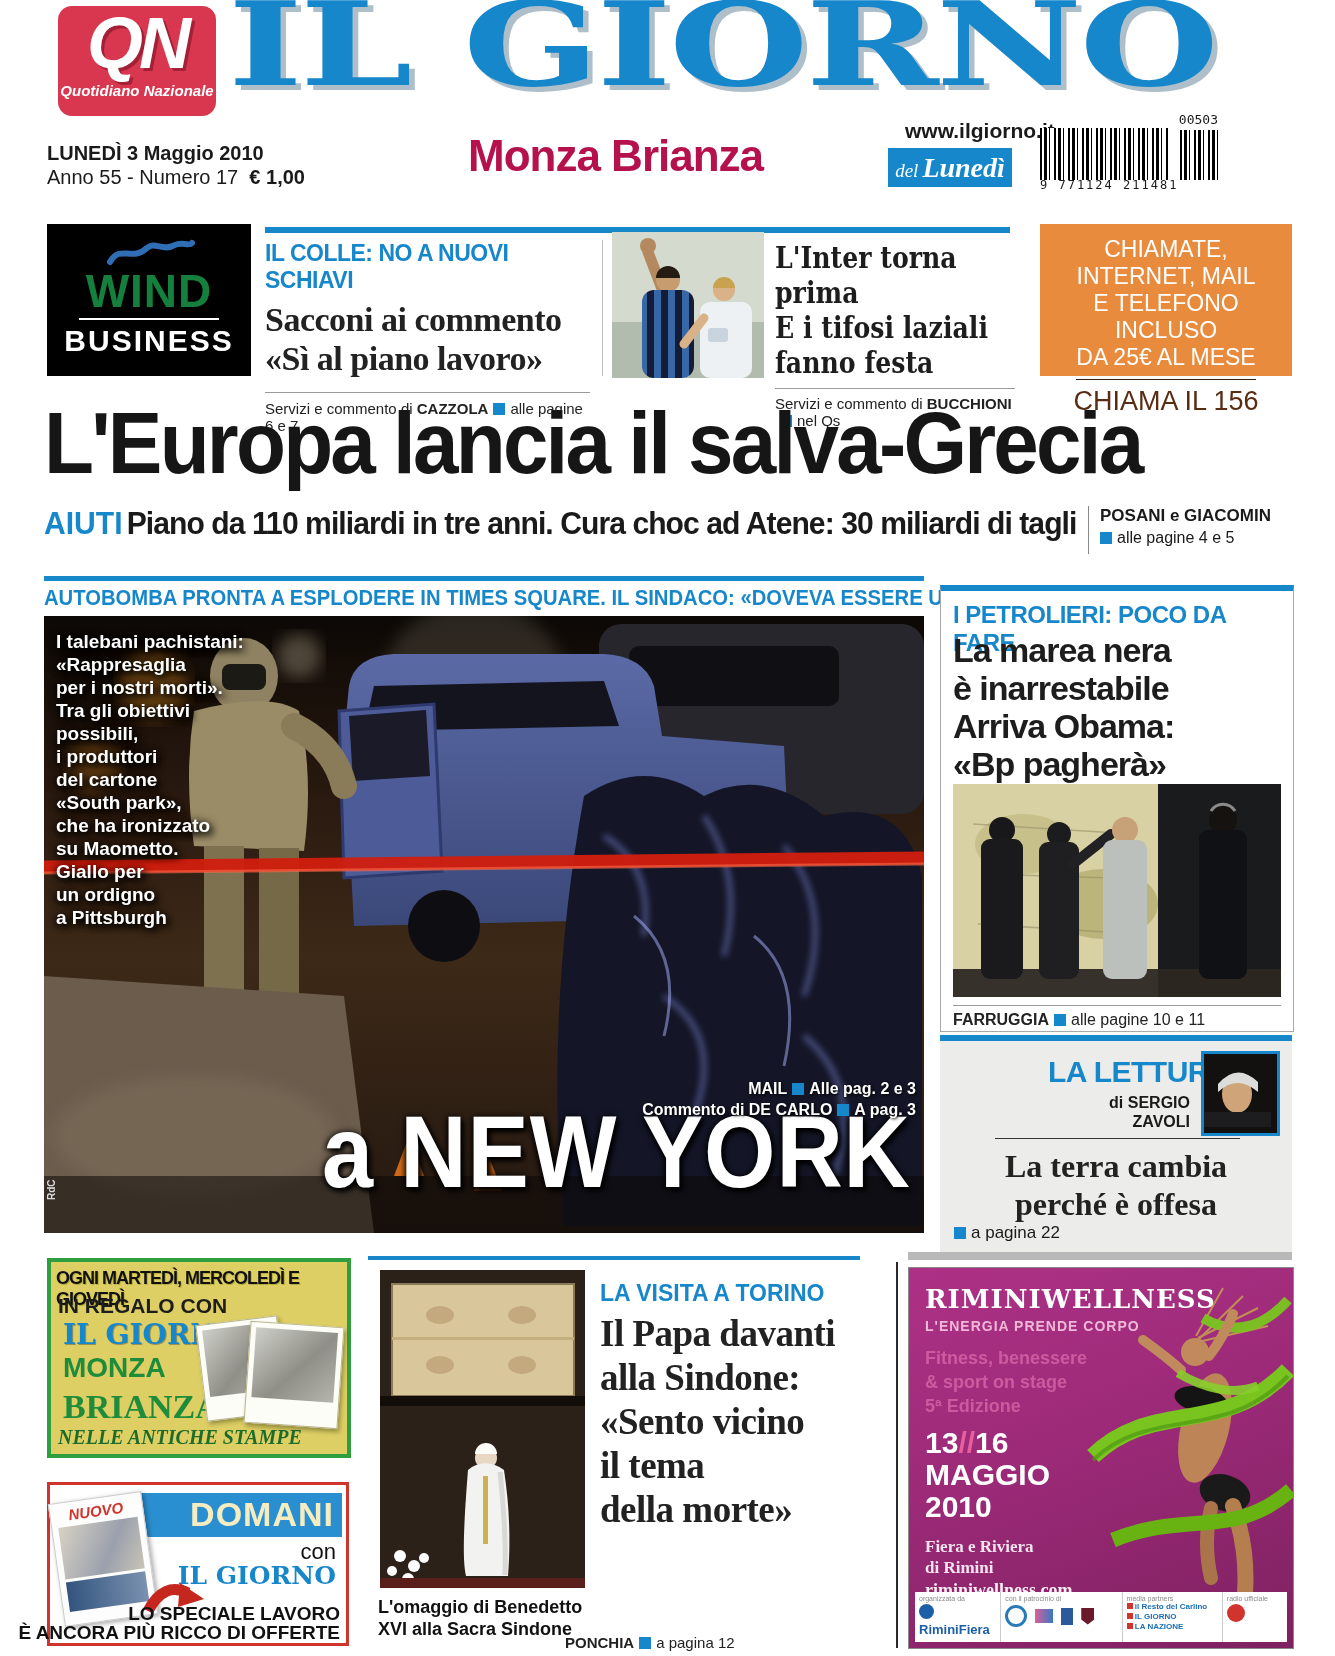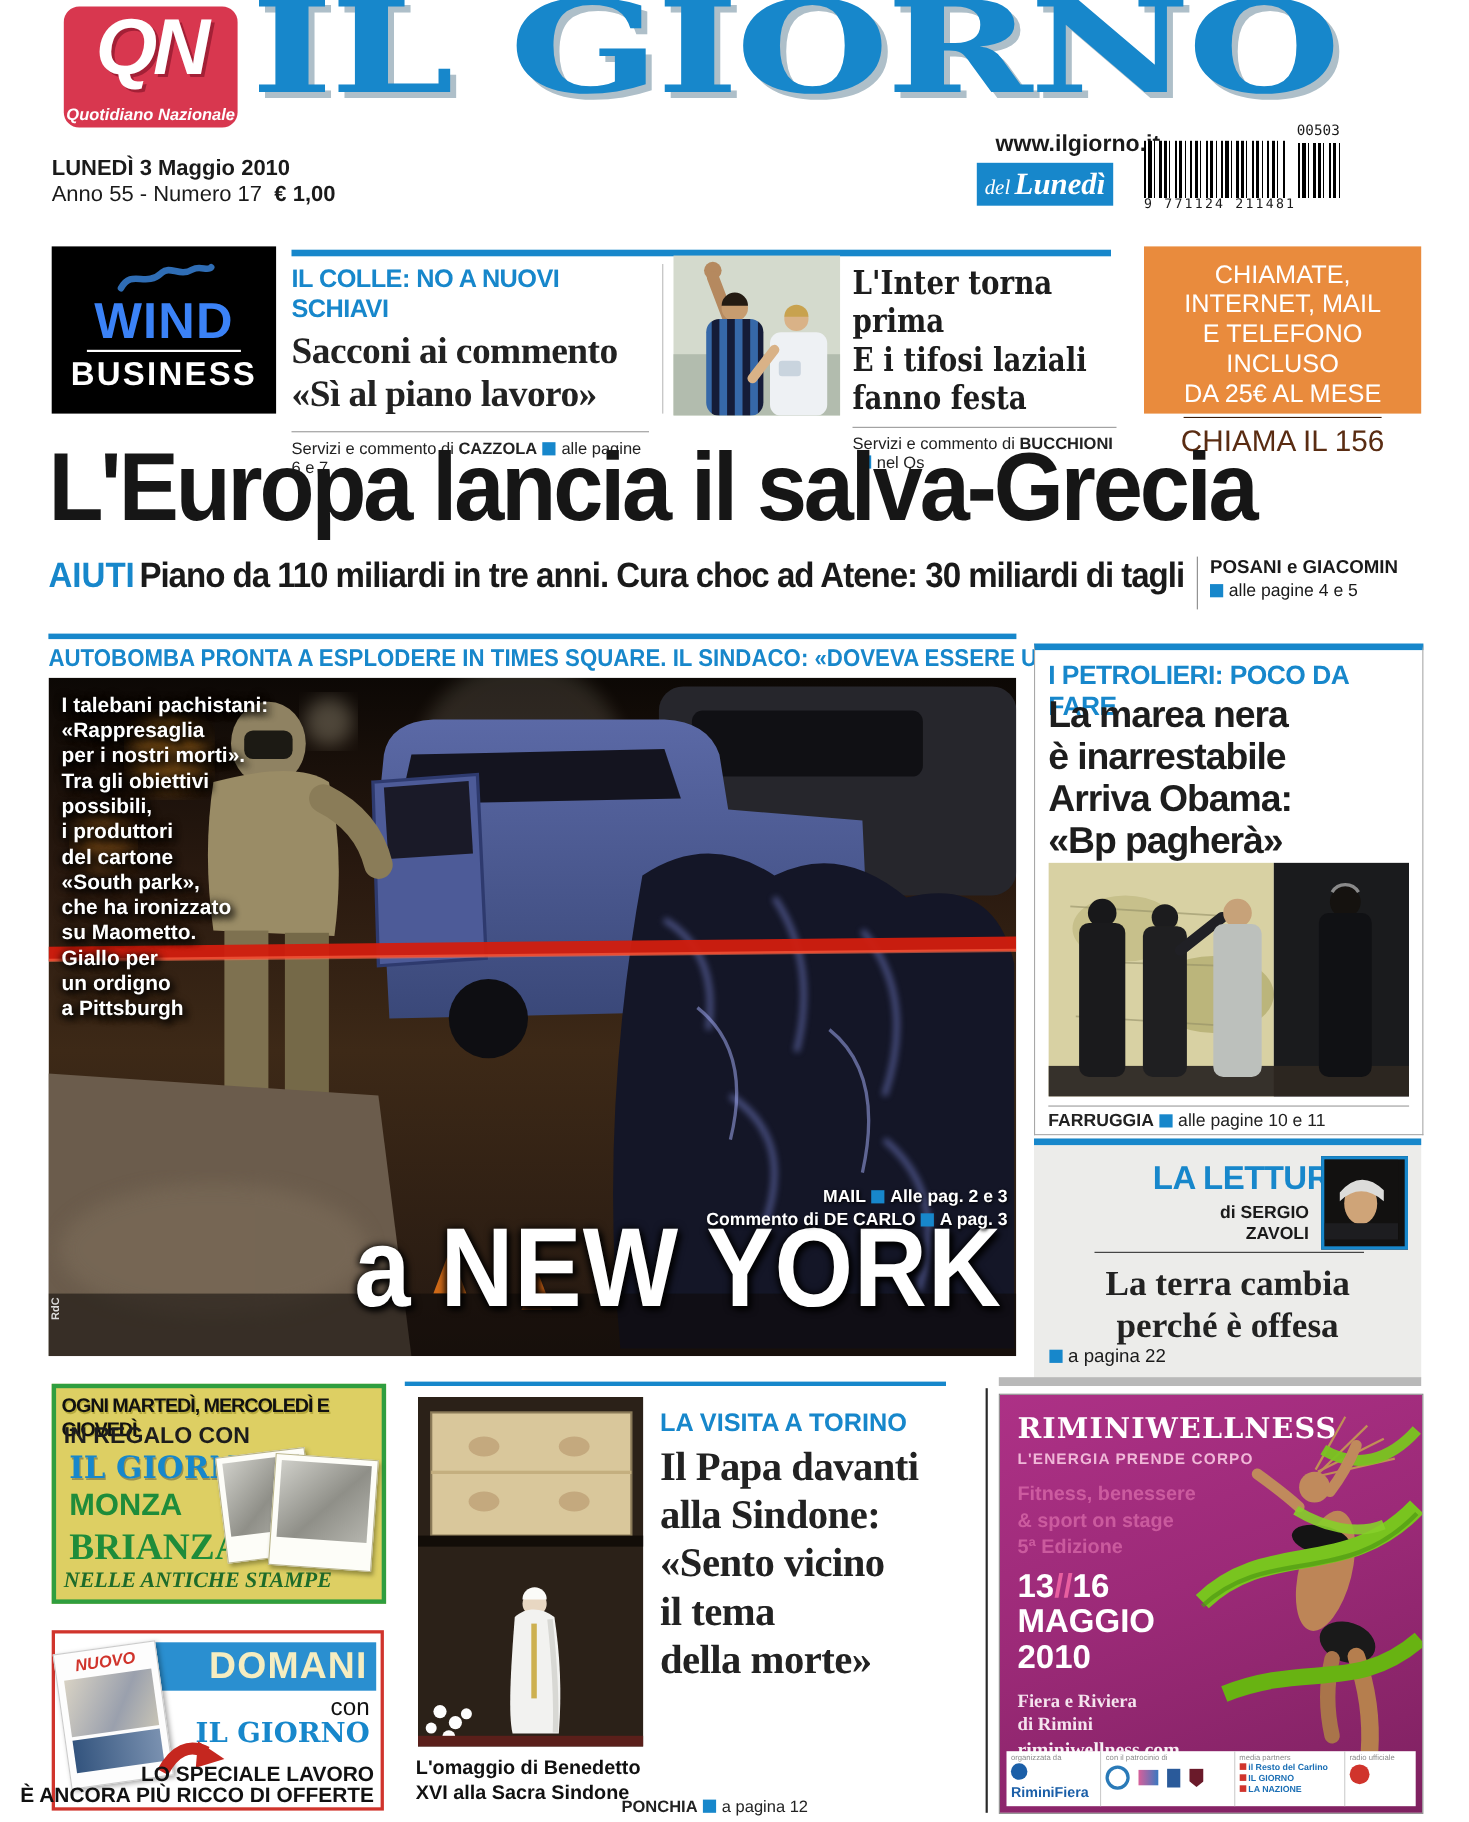--- a/index.html
+++ b/index.html
@@ -7,21 +7,21 @@
         font-family:"Liberation Sans",sans-serif;color:#1a1a1a}
   .abs{position:absolute}
   .pre{white-space:pre-line}
   .sq{display:inline-block;width:12px;height:12px;background:#1787cb;margin:0 5px 2px 5px;vertical-align:middle}
   .kicker{color:#1787cb;font-weight:bold}
   .hairline{background:#9a9a9a;height:1px}
   
   .qnbox{background:#d8374f;border-radius:14px;color:#fff;text-align:center}
   .qntxt{font-style:italic;font-weight:bold;font-size:72px;line-height:74px;letter-spacing:-4px;
          text-shadow:3px 3px 0 #a32036}
-  .qnsub{font-style:italic;font-weight:bold;font-size:15px;margin-top:16px}
+  .qnsub{font-style:italic;font-weight:bold;font-size:15px;margin-top:2px}
   .mast{font-family:"DejaVu Serif",serif;font-weight:bold;color:#1787cb;font-size:116px;line-height:116px;
         letter-spacing:-2px;transform:scaleX(1.38);transform-origin:left top;white-space:nowrap;
         text-shadow:4px 5px 0 #aebfc9}
   .edition{color:#b5124d;font-weight:bold;font-size:44px;letter-spacing:-1px}
   .weekly{background:#1787cb;color:#fff;font-family:"Liberation Serif",serif;font-style:italic;text-align:center}
   .barcode-stripes{background:
       repeating-linear-gradient(90deg,#000 0 2px,#fff 2px 4px,#000 4px 7px,#fff 7px 9px,#000 9px 10px,#fff 10px 14px);}
   
   .serifhead{font-family:"Liberation Serif",serif;font-weight:bold;color:#222}
   .slabhead{font-family:"DejaVu Serif",serif;font-weight:bold;color:#1d1d1d}
@@ -52,39 +52,40 @@
     <div class="qntxt">QN</div>
     <div class="qnsub">Quotidiano Nazionale</div>
   </div>
   <div class="abs mast" style="left:228px;top:-14px">IL GIORNO</div>
 
   <div class="abs" style="left:47px;top:141px;font-size:20px;line-height:24px">
     <div style="font-weight:bold">LUNEDÌ 3 Maggio 2010</div>
     <div><span>Anno 55 - Numero 17</span>&nbsp;&nbsp;<b>€ 1,00</b></div>
   </div>
 
+  <div class="abs edition" style="left:468px;top:131px">Monza Brianza</div>
 
   <div class="abs" style="left:905px;top:119px;font-size:21px;font-weight:bold">www.ilgiorno.it</div>
   <div class="abs weekly" style="left:888px;top:148px;width:124px;height:39px;line-height:39px">
     <span style="font-size:19px">del</span>
     <span style="font-size:28px;font-weight:bold">Lunedì</span>
   </div>
 
   <div class="abs" style="left:1040px;top:112px;width:180px;height:84px">
     <div class="abs" style="right:2px;top:0;font-family:'DejaVu Sans Mono',monospace;font-size:13px">00503</div>
     <div class="abs barcode-stripes" style="left:0;top:16px;width:130px;height:52px"></div>
     <div class="abs barcode-stripes" style="left:140px;top:18px;width:40px;height:50px"></div>
     <div class="abs" style="left:0;top:66px;font-family:'DejaVu Sans Mono',monospace;font-size:12px;letter-spacing:2px">9 771124 211481</div>
   </div>
 
   <div class="abs windbox" style="left:47px;top:224px;width:204px;height:152px">
     <svg class="abs" style="left:55px;top:14px" width="94" height="30" viewBox="0 0 94 30">
       <path d="M8,24 C18,6 30,24 45,10 C53,3 61,14 73,7 C80,3 87,9 90,5" stroke="#2f6db5" stroke-width="6" fill="none" stroke-linecap="round"></path>
     </svg>
-    <div class="abs" style="left:0;top:40px;width:100%;color:#3b82f6;font-weight:bold;font-size:46px;letter-spacing:1px">WIND</div>
+    <div class="abs" style="left:0;top:40px;width:100%;color:#15803d;font-weight:bold;font-size:46px;letter-spacing:1px">WIND</div>
     <div class="abs" style="left:32px;top:94px;width:140px;height:2px;background:#fff"></div>
     <div class="abs" style="left:0;top:100px;width:100%;color:#fff;font-weight:bold;font-size:30px;letter-spacing:2px">BUSINESS</div>
   </div>
 
   <div class="abs" style="left:265px;top:227px;width:745px;height:6px;background:#1787cb"></div>
 
   <div class="abs" style="left:265px;top:240px;width:325px">
     <div class="kicker" style="font-size:23px;letter-spacing:-0.5px">IL COLLE: NO A NUOVI SCHIAVI</div>
     <div class="serifhead pre" style="font-size:34px;line-height:39px;letter-spacing:-0.5px;margin-top:6px">Sacconi ai commento
 «Sì al piano lavoro»</div>

